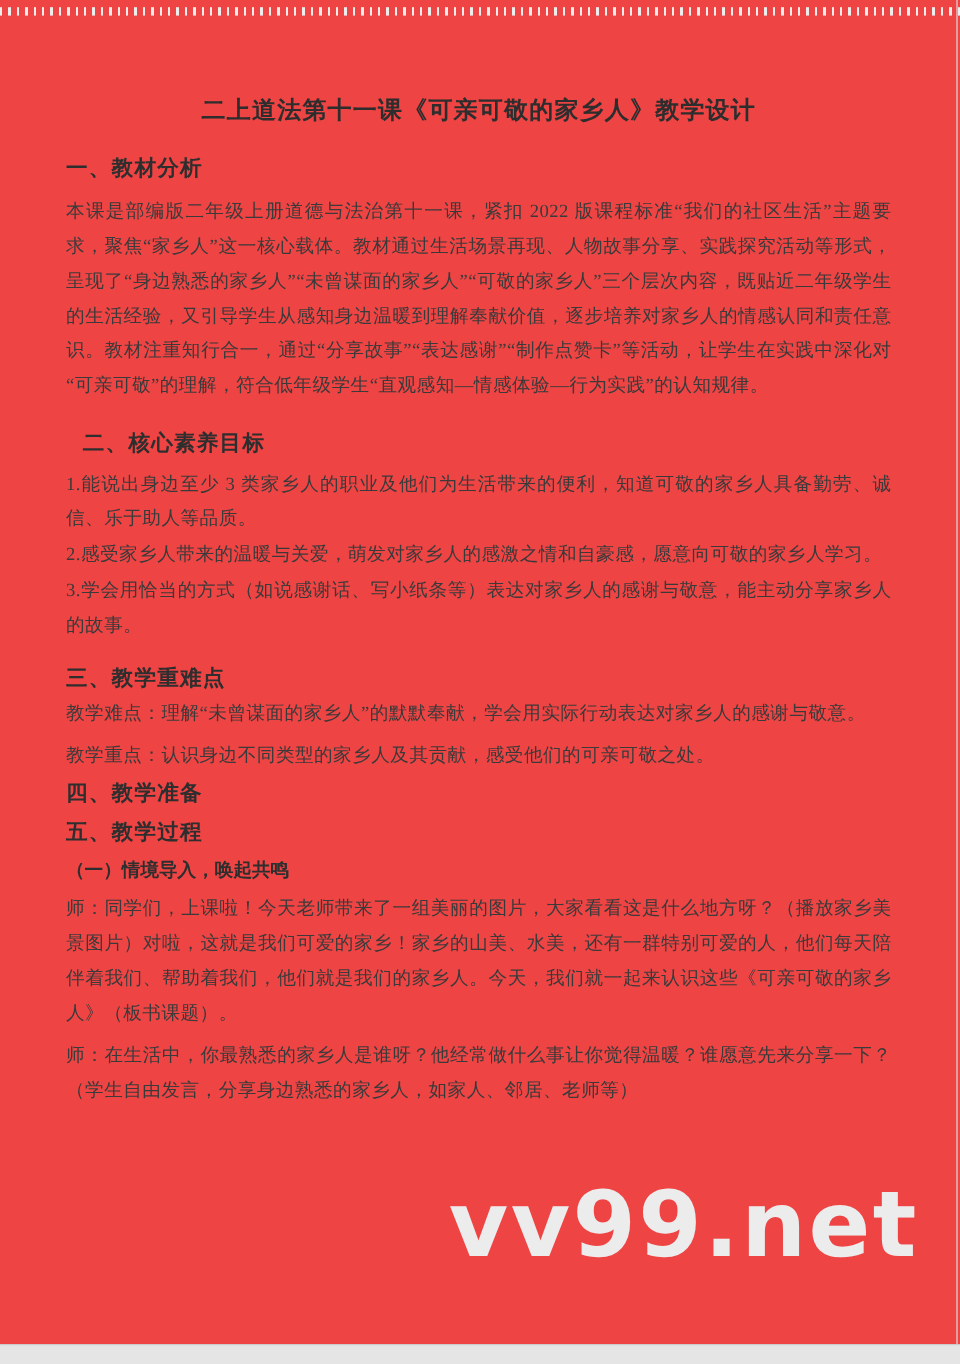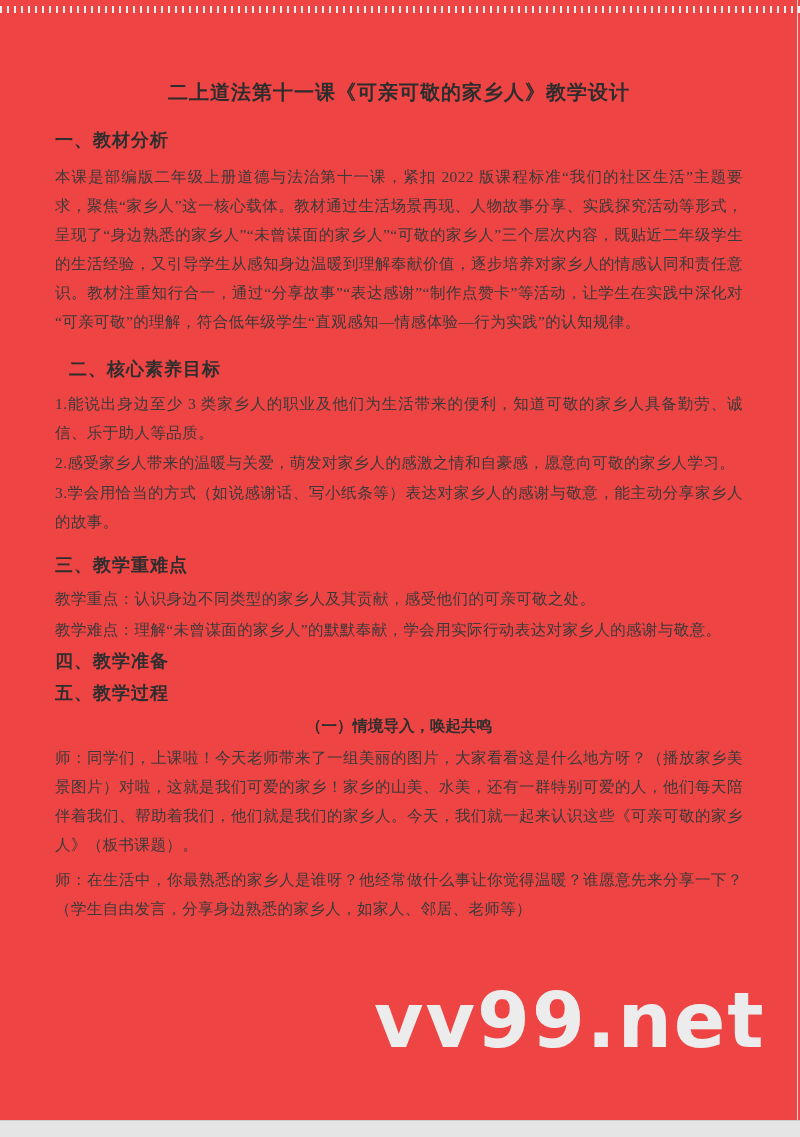--- a/index.html
+++ b/index.html
@@ -78,21 +78,20 @@
     line-height: 26px;
     color: #2e2e2e;
     letter-spacing: 1px;
   }
   .h-sub {
     font-family: "Liberation Sans", "DejaVu Sans", sans-serif;
     font-weight: 700;
     font-size: 15.5px;
     line-height: 22px;
     color: #2e2e2e;
-    text-align: center;
   }
   .para {
     margin: 0;
     font-size: 15.5px;
     line-height: 29px;
     color: #3a3a3a;
     text-align: justify;
     letter-spacing: 0.4px;
   }
   .indent { padding-left: 14px; }
@@ -133,22 +132,22 @@
 
     <div class="section sec2">
       <div class="h-sec indent">二、核心素养目标</div>
       <p class="para first">1.能说出身边至少 3 类家乡人的职业及他们为生活带来的便利，知道可敬的家乡人具备勤劳、诚信、乐于助人等品质。</p>
       <p class="para">2.感受家乡人带来的温暖与关爱，萌发对家乡人的感激之情和自豪感，愿意向可敬的家乡人学习。</p>
       <p class="para">3.学会用恰当的方式（如说感谢话、写小纸条等）表达对家乡人的感谢与敬意，能主动分享家乡人的故事。</p>
     </div>
 
     <div class="section sec3">
       <div class="h-sec">三、教学重难点</div>
+      <p class="para">教学难点：理解“未曾谋面的家乡人”的默默奉献，学会用实际行动表达对家乡人的感谢与敬意。</p>
       <p class="para first">教学重点：认识身边不同类型的家乡人及其贡献，感受他们的可亲可敬之处。</p>
-      <p class="para">教学难点：理解“未曾谋面的家乡人”的默默奉献，学会用实际行动表达对家乡人的感谢与敬意。</p>
     </div>
 
     <div class="section sec4">
       <div class="h-sec">四、教学准备</div>
     </div>
 
     <div class="section sec5">
       <div class="h-sec">五、教学过程</div>
       <div class="h-sub">（一）情境导入，唤起共鸣</div>
       <p class="para">师：同学们，上课啦！今天老师带来了一组美丽的图片，大家看看这是什么地方呀？（播放家乡美景图片）对啦，这就是我们可爱的家乡！家乡的山美、水美，还有一群特别可爱的人，他们每天陪伴着我们、帮助着我们，他们就是我们的家乡人。今天，我们就一起来认识这些《可亲可敬的家乡人》（板书课题）。</p>

